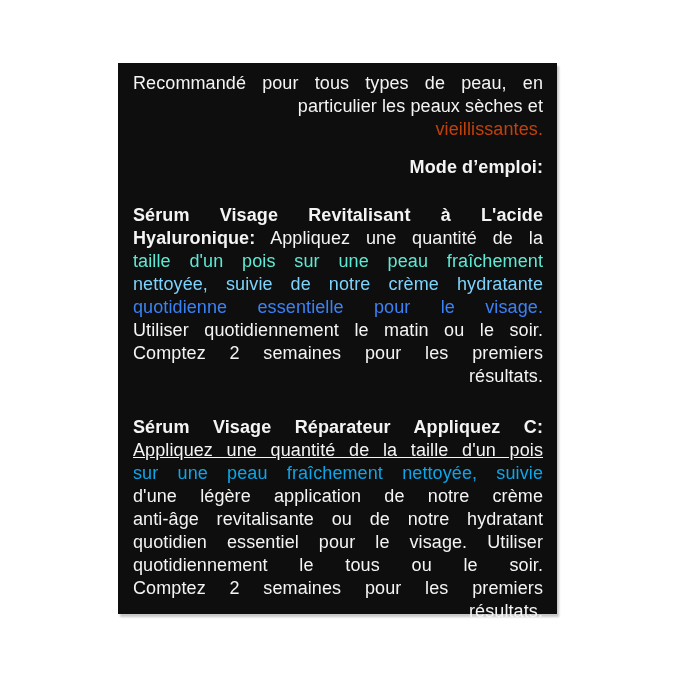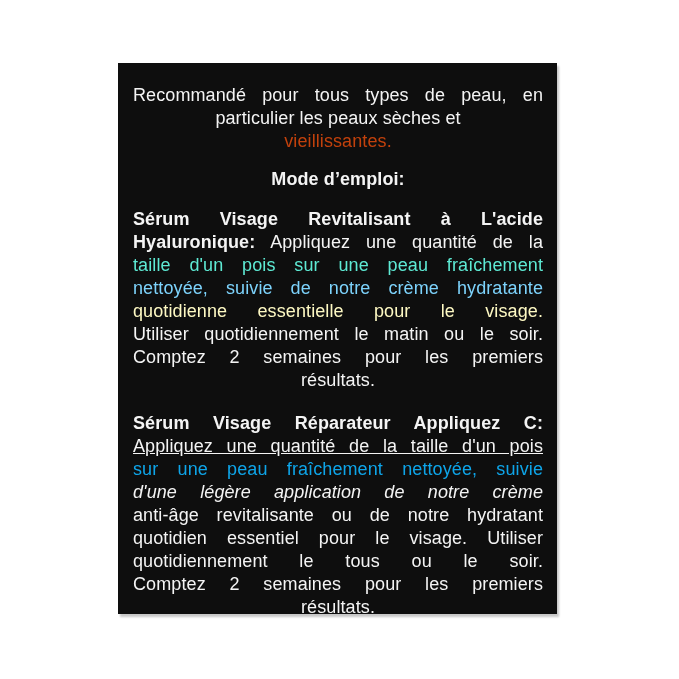--- a/index.html
+++ b/index.html
@@ -17,37 +17,37 @@
     height: 679px;
     background: #ffffff;
   }
   .label-box {
     position: absolute;
     left: 118px;
     top: 63px;
     width: 439px;
     height: 551px;
     box-sizing: border-box;
-    padding: 21px 14px 0 15px;
+    padding: 9px 14px 0 15px;
     background: #0e0e0e;
     box-shadow: 2px 3px 2px rgba(0,0,0,0.22);
   }
   .para {
     margin: 0 0 15px 0;
   }
-  .para.p-mode    { margin-bottom: 17px; }
-  .para.p-serum1  { margin-bottom: 20px; }
+  .para.p-mode    { margin-bottom: 25px; }
+  .para.p-serum1  { margin-bottom: 28px; }
   .para.p-serum2  { margin-bottom: 0; }
   .line {
     font-size: 18px;
     line-height: 23px;
     color: #f4f4f4;
     letter-spacing: 0.1px;
     white-space: normal;
-    text-align: center;
+    text-align: right;
   }
   .line.justify {
     text-align: justify;
     text-align-last: justify;
   }
   .seg-bold { font-weight: 700; }
 </style>
 </head>
 <body>
 
@@ -60,30 +60,30 @@
           <div class="line" style="color: #c2410c;"><span class="seg-regular">vieillissantes.</span></div>
         </div>
         <div class="para p-mode">
           <div class="line" style="color: rgb(244, 244, 244);"><span class="seg-bold">Mode d’emploi:</span></div>
         </div>
         <div class="para p-serum1">
           <div class="line justify" style="color: rgb(244, 244, 244);"><span class="seg-bold">Sérum Visage Revitalisant à L'acide</span></div>
           <div class="line justify" style="color: rgb(244, 244, 244);"><span class="seg-bold">Hyaluronique:</span><span class="seg-regular"> Appliquez une quantité de la</span></div>
           <div class="line justify" style="color: #5eead4;"><span class="seg-regular">taille d'un pois sur une peau fraîchement</span></div>
           <div class="line justify" style="color: #7dd3fc;"><span class="seg-regular">nettoyée, suivie de notre crème hydratante</span></div>
-          <div class="line justify" style="color: #fef9c3;"><span class="seg-regular">quotidienne essentielle pour le visage.</span></div>
+          <div class="line justify" style="color: #3b82f6;"><span class="seg-regular">quotidienne essentielle pour le visage.</span></div>
           <div class="line justify" style="color: rgb(244, 244, 244);"><span class="seg-regular">Utiliser quotidiennement le matin ou le soir.</span></div>
           <div class="line justify" style="color: rgb(244, 244, 244);"><span class="seg-regular">Comptez 2 semaines pour les premiers</span></div>
           <div class="line" style="color: rgb(244, 244, 244);"><span class="seg-regular">résultats.</span></div>
         </div>
         <div class="para p-serum2">
           <div class="line justify" style="color: rgb(244, 244, 244);"><span class="seg-bold">Sérum Visage Réparateur Appliquez C:</span></div>
           <div class="line justify" style="color: rgb(244, 244, 244); text-decoration: underline;"><span class="seg-regular">Appliquez une quantité de la taille d'un pois</span></div>
           <div class="line justify" style="color: #0ea5e9;"><span class="seg-regular">sur une peau fraîchement nettoyée, suivie</span></div>
-          <div class="line justify" style="color: rgb(244, 244, 244); font-style: italic;"><span class="seg-regular">d'une légère application de notre crème</span></div>
+          <div class="line justify" style="color: rgb(244, 244, 244);"><span class="seg-regular">d'une légère application de notre crème</span></div>
           <div class="line justify" style="color: rgb(244, 244, 244);"><span class="seg-regular">anti-âge revitalisante ou de notre hydratant</span></div>
           <div class="line justify" style="color: rgb(244, 244, 244);"><span class="seg-regular">quotidien essentiel pour le visage. Utiliser</span></div>
           <div class="line justify" style="color: rgb(244, 244, 244);"><span class="seg-regular">quotidiennement le tous ou le soir.</span></div>
           <div class="line justify" style="color: rgb(244, 244, 244);"><span class="seg-regular">Comptez 2 semaines pour les premiers</span></div>
           <div class="line" style="color: rgb(244, 244, 244);"><span class="seg-regular">résultats.</span></div>
         </div>
       </div>
   </div>
 </div>
 

